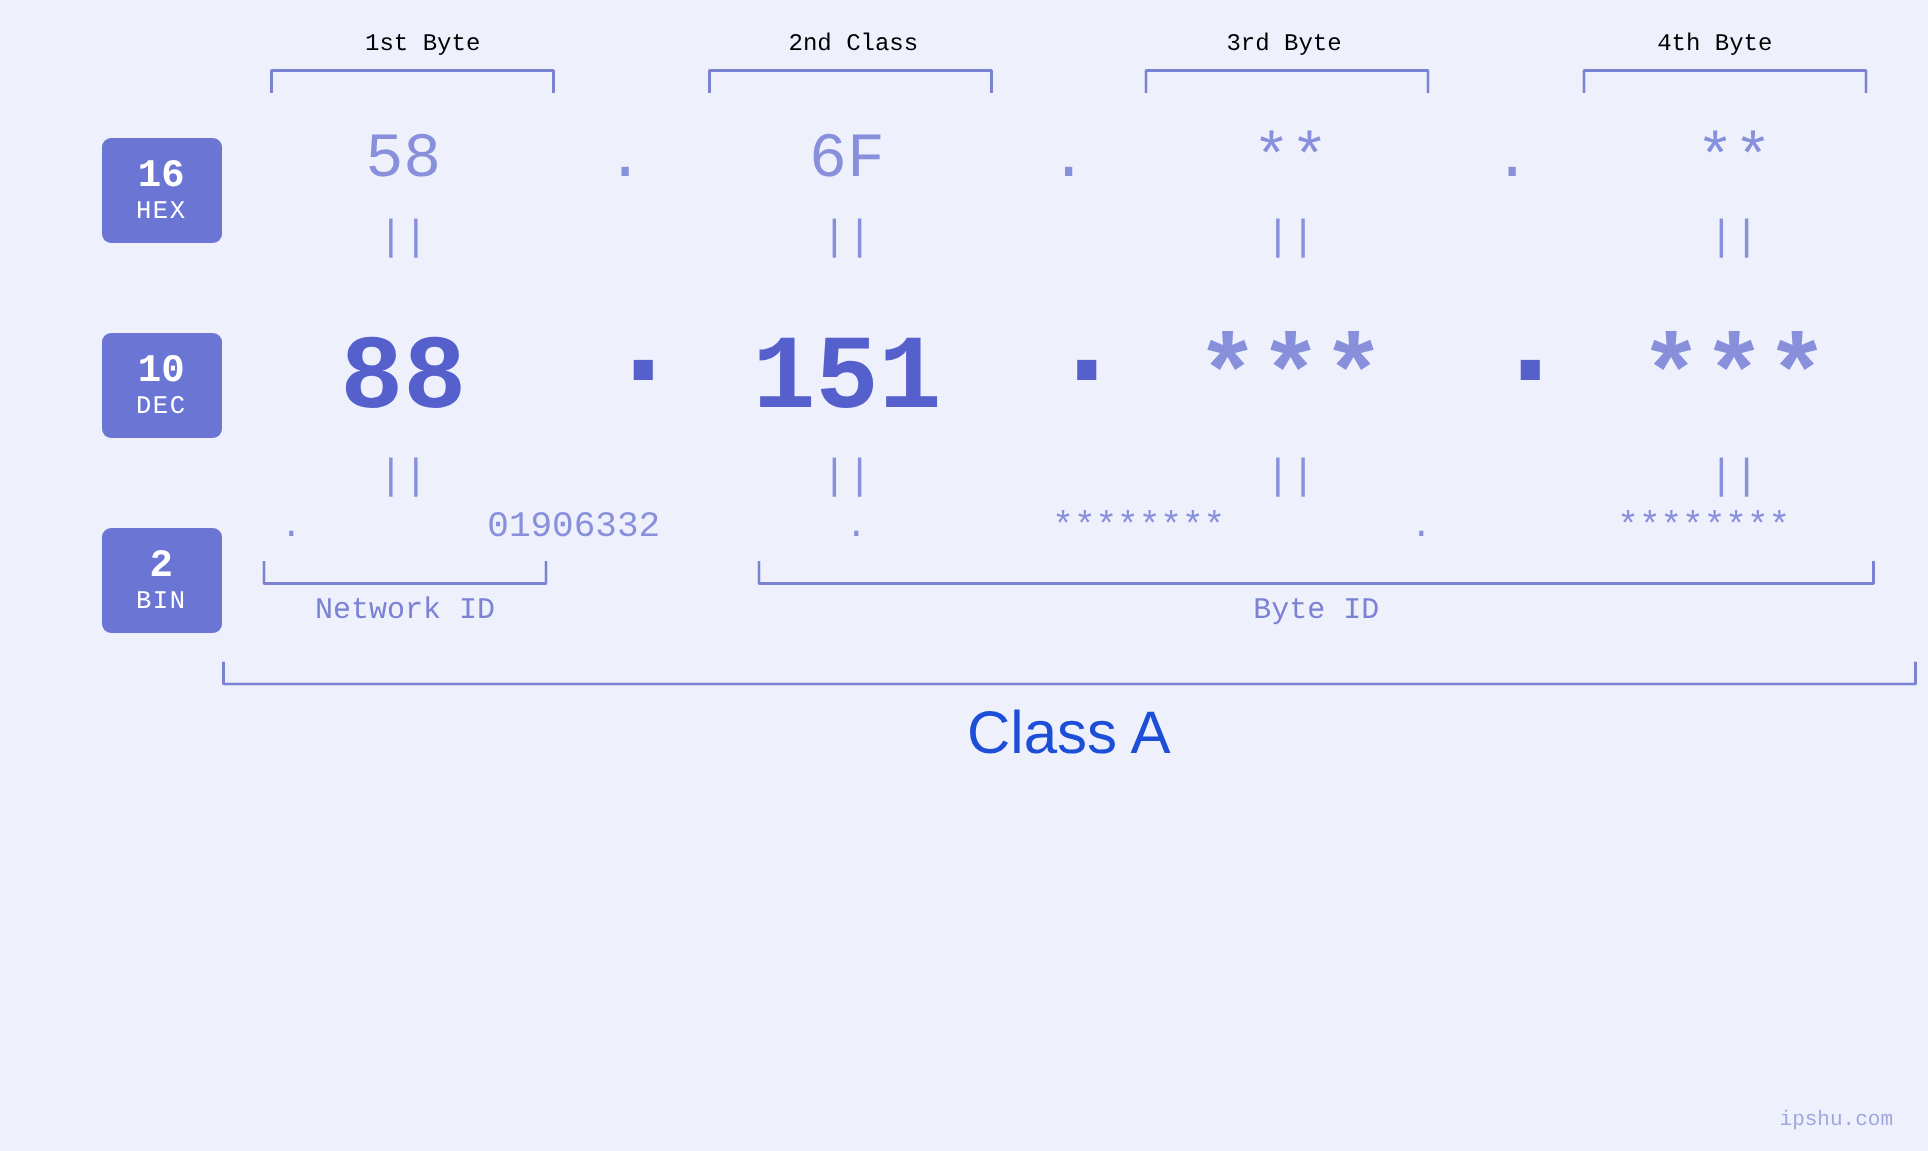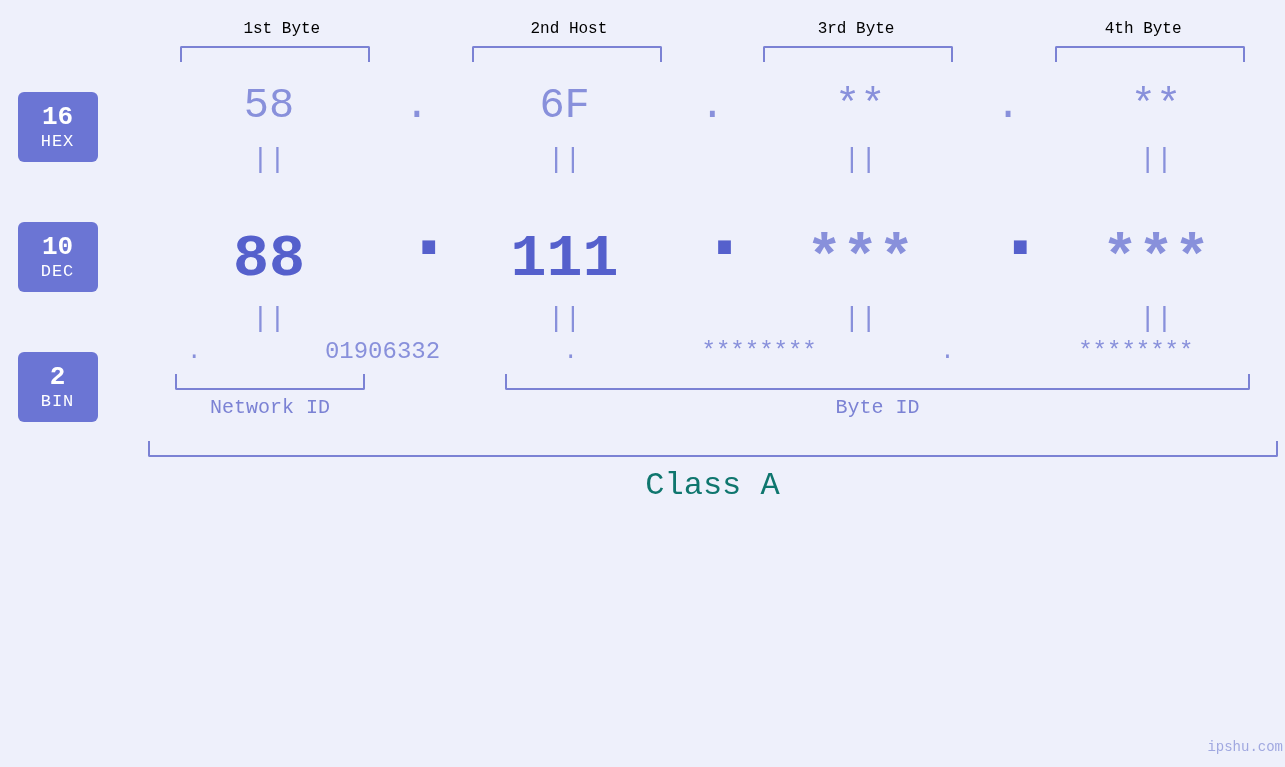--- a/index.html
+++ b/index.html
@@ -55,21 +55,21 @@
       flex-direction: row;
       align-items: flex-start;
       width: 1260px;
       margin-left: 10px;
     }
 
     
     .badges-col {
       display: flex;
       flex-direction: column;
-      align-items: flex-start;
+      align-items: flex-end;
       justify-content: space-around;
       width: 130px;
       padding-top: 20px;
       gap: 60px;
     }
 
     .badge {
       background-color: #6b75d4;
       color: white;
       border-radius: 6px;
@@ -138,21 +138,21 @@
     }
 
     .dot-hex {
       color: #8890db;
       font-size: 42px;
     }
 
     
     .dec-val {
       color: #5560cc;
-      font-size: 60px;
+      font-size: 70px;
       font-family: 'Courier New', Courier, monospace;
       font-weight: bold;
       line-height: 1;
       text-align: right;
     }
 
     .dot-dec {
       color: #5560cc;
       font-size: 90px;
       font-weight: bold;
@@ -200,53 +200,53 @@
 
     .host-id-label {
       color: #7b82d4;
       font-size: 20px;
       font-family: 'Courier New', Courier, monospace;
       width: 740px;
       text-align: center;
     }
 
     .class-label {
-      color: #0f766e;
-      font-size: 32px;
-      font-family: Liberation Mono, monospace;
+      color: #1d4ed8;
+      font-size: 40px;
+      font-family: Liberation Sans, sans-serif;
       text-align: center;
       margin-top: 10px;
     }
 
     
     .watermark {
       position: absolute;
       bottom: 12px;
-      right: 2px;
+      right: 23px;
       color: #a0a8e0;
       font-size: 14px;
       font-family: 'Courier New', Courier, monospace;
     }
 
     .asterisk-val {
       color: #8890db;
     }
   </style>
 </head>
 <body>
 
 <div class="main-container">
 
   <div class="byte-headers">
     <div class="cell">
       <span>1st Byte</span>
     </div>
     <div class="dot"></div>
     <div class="cell">
-      <span>2nd Host</span>
+      <span>2nd Class</span>
     </div>
     <div class="dot"></div>
     <div class="cell">
       <span>3rd Byte</span>
     </div>
     <div class="dot"></div>
     <div class="cell">
       <span>4th Byte</span>
     </div>
   </div>
@@ -296,21 +296,21 @@
         <div class="equals-cell"><span>||</span></div>
         <div class="equals-spacer"></div>
         <div class="equals-cell"><span>||</span></div>
         <div class="equals-spacer"></div>
         <div class="equals-cell"><span>||</span></div>
       </div>
 
       <div class="row-dec" style="align-items:flex-end;">
         <div class="cell"><span class="dec-val">88</span></div>
         <div class="dot" style="padding-bottom:8px;"><span class="dot-dec">.</span></div>
-        <div class="cell"><span class="dec-val">111</span></div>
+        <div class="cell"><span class="dec-val">151</span></div>
         <div class="dot" style="padding-bottom:8px;"><span class="dot-dec">.</span></div>
         <div class="cell"><span class="dec-val asterisk-val">***</span></div>
         <div class="dot" style="padding-bottom:8px;"><span class="dot-dec">.</span></div>
         <div class="cell"><span class="dec-val asterisk-val">***</span></div>
       </div>
 
       <div class="equals-row">
         <div class="equals-cell"><span>||</span></div>
         <div class="equals-spacer"></div>
         <div class="equals-cell"><span>||</span></div>

